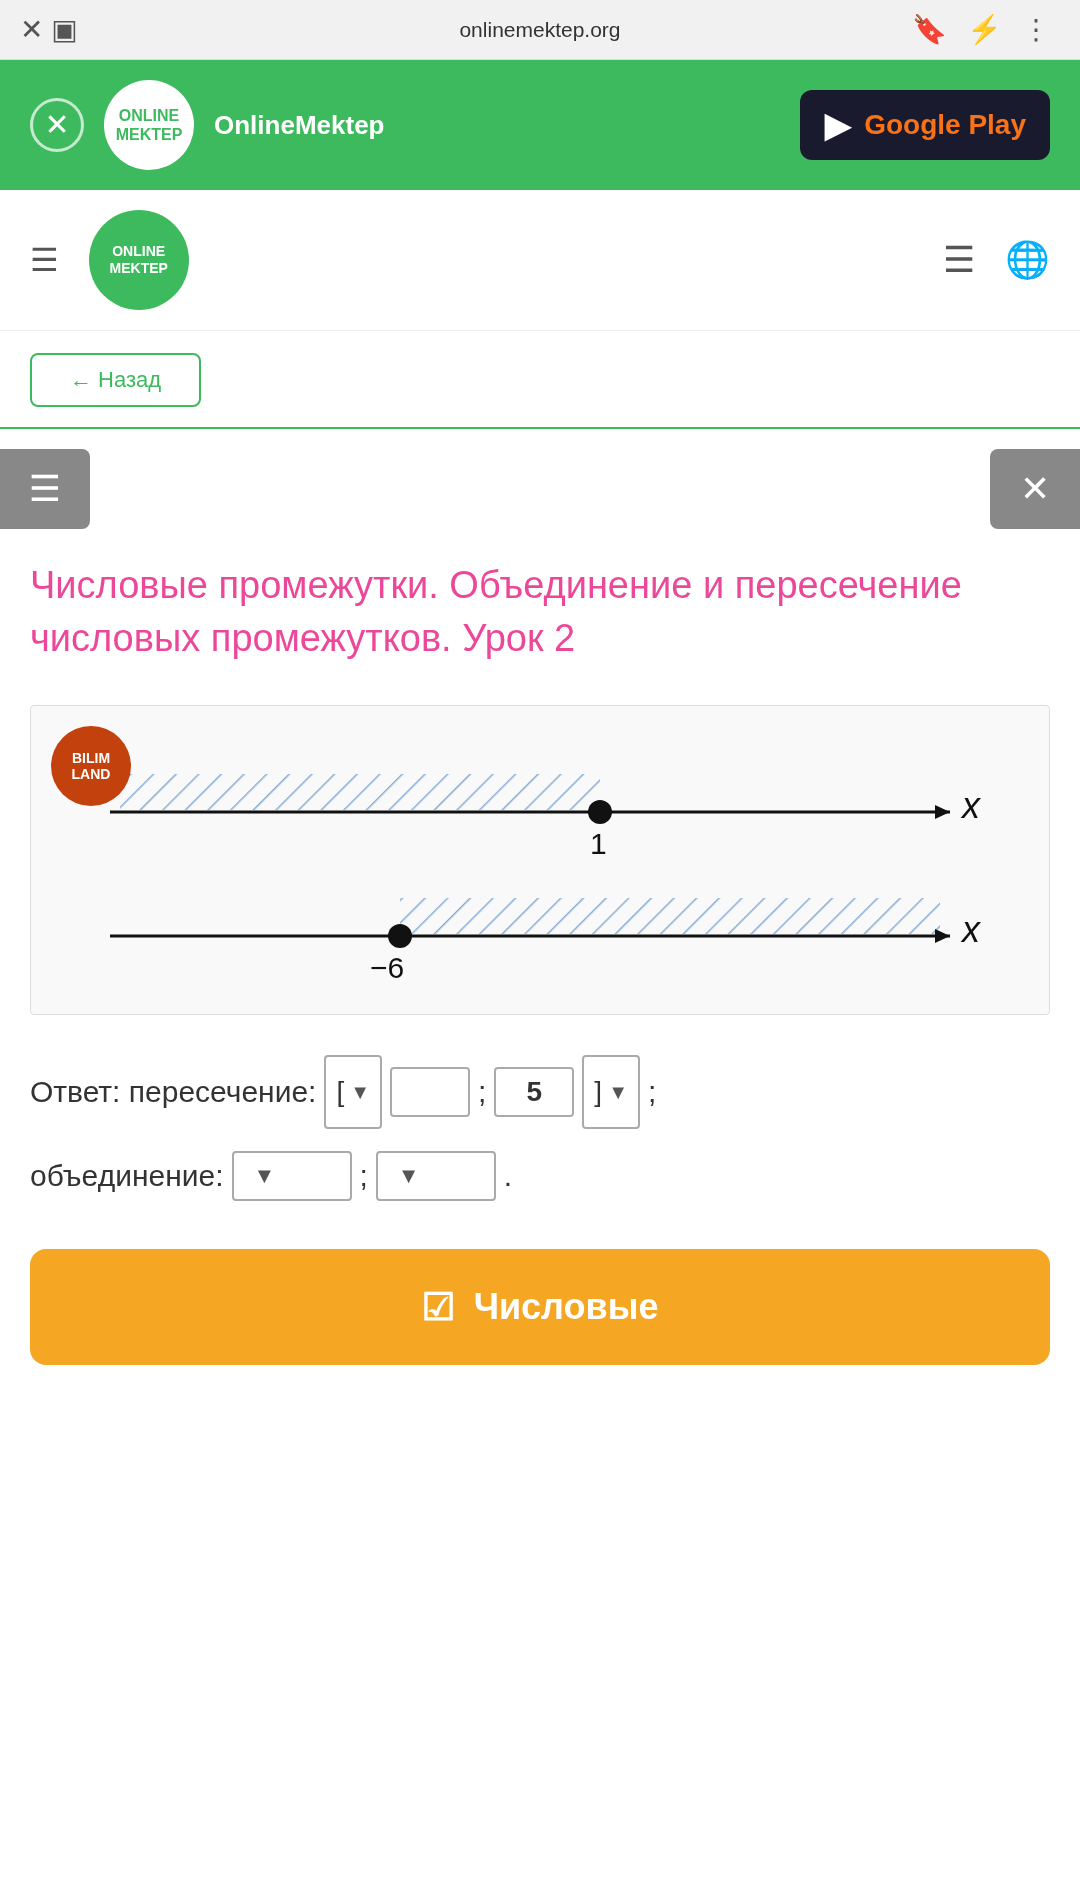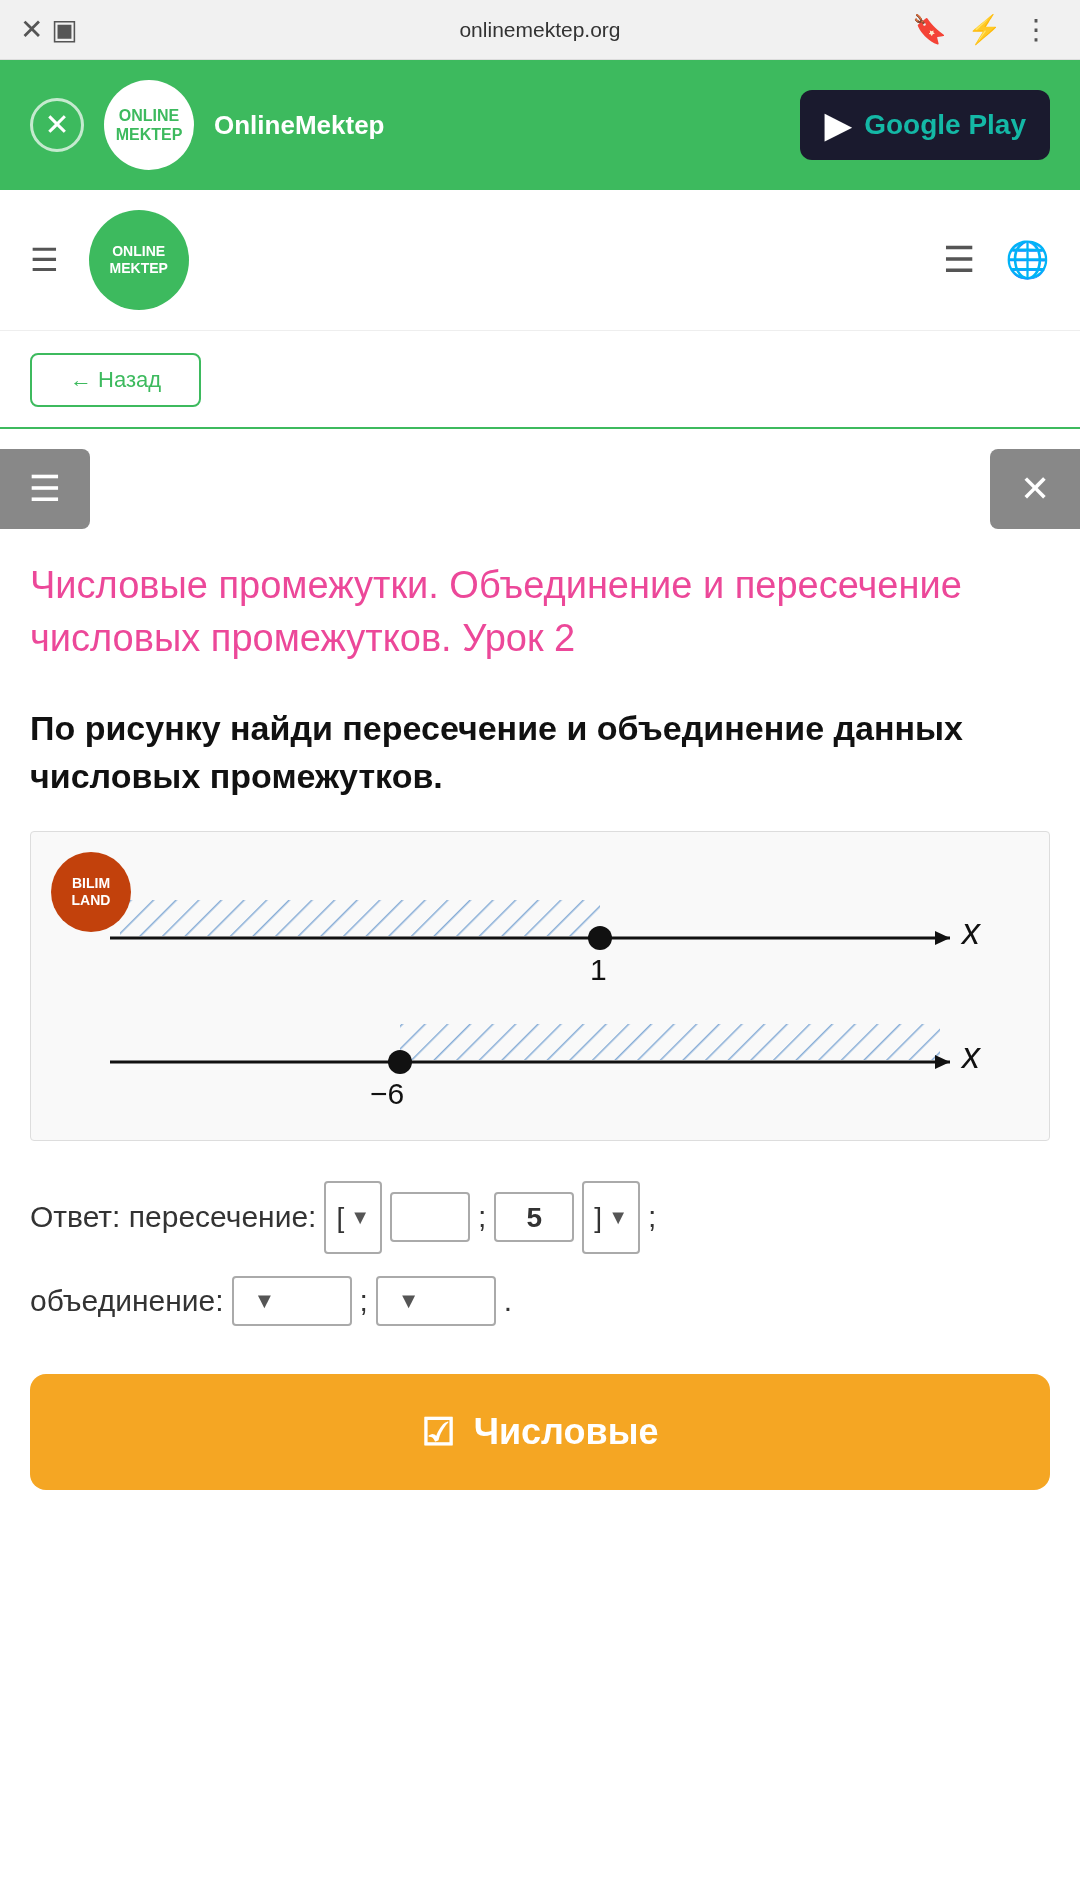--- a/index.html
+++ b/index.html
@@ -108,21 +108,21 @@
       gap: 12px;
       flex-shrink: 0;
       cursor: pointer;
       min-width: 220px;
     }
     .google-play-icon {
       font-size: 36px;
       color: white;
     }
     .google-play-text {
-      color: #14b8a6;
+      color: #f97316;
       font-size: 28px;
       font-weight: bold;
     }
 
     
     .navbar {
       display: flex;
       align-items: center;
       padding: 20px 30px;
       border-bottom: 1px solid #eee;
@@ -420,21 +420,20 @@
   </div>
   <div class="float-right-btn">
     <span class="float-btn-icon">✕</span>
   </div>
 </div>
 
 <div class="content">
 
   <div class="lesson-title">Числовые промежутки. Объединение и пересечение числовых промежутков. Урок 2</div>
 
-  <div class="question">По рисунку найди пересечение и объединение данных числовых промежутков.</div>
 
   <div class="graph-container">
     <div class="bilim-badge">
       <div class="bilim-badge-text">
         <div>BILIM</div>
         <div>Land</div>
       </div>
     </div>
 
     <div class="number-lines">

